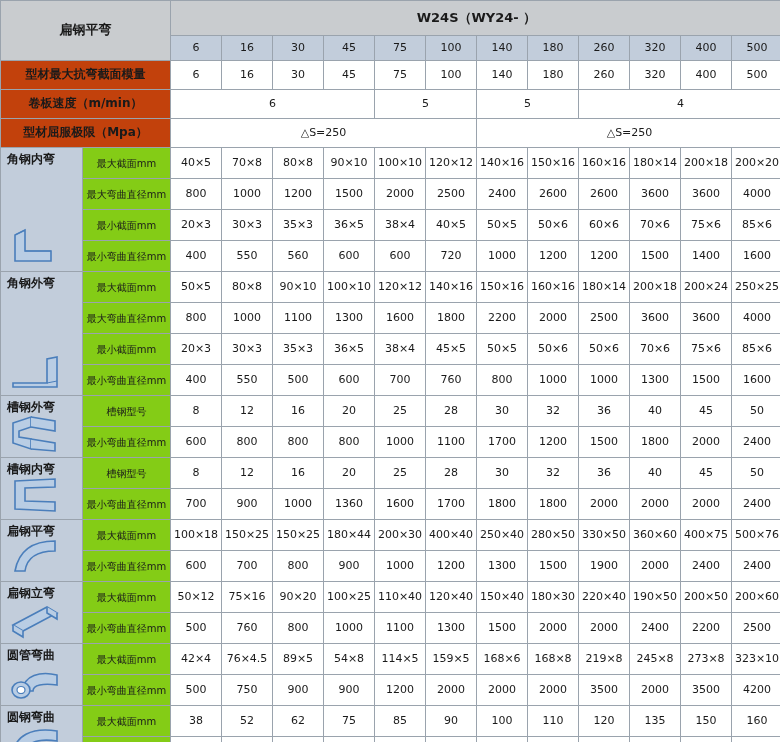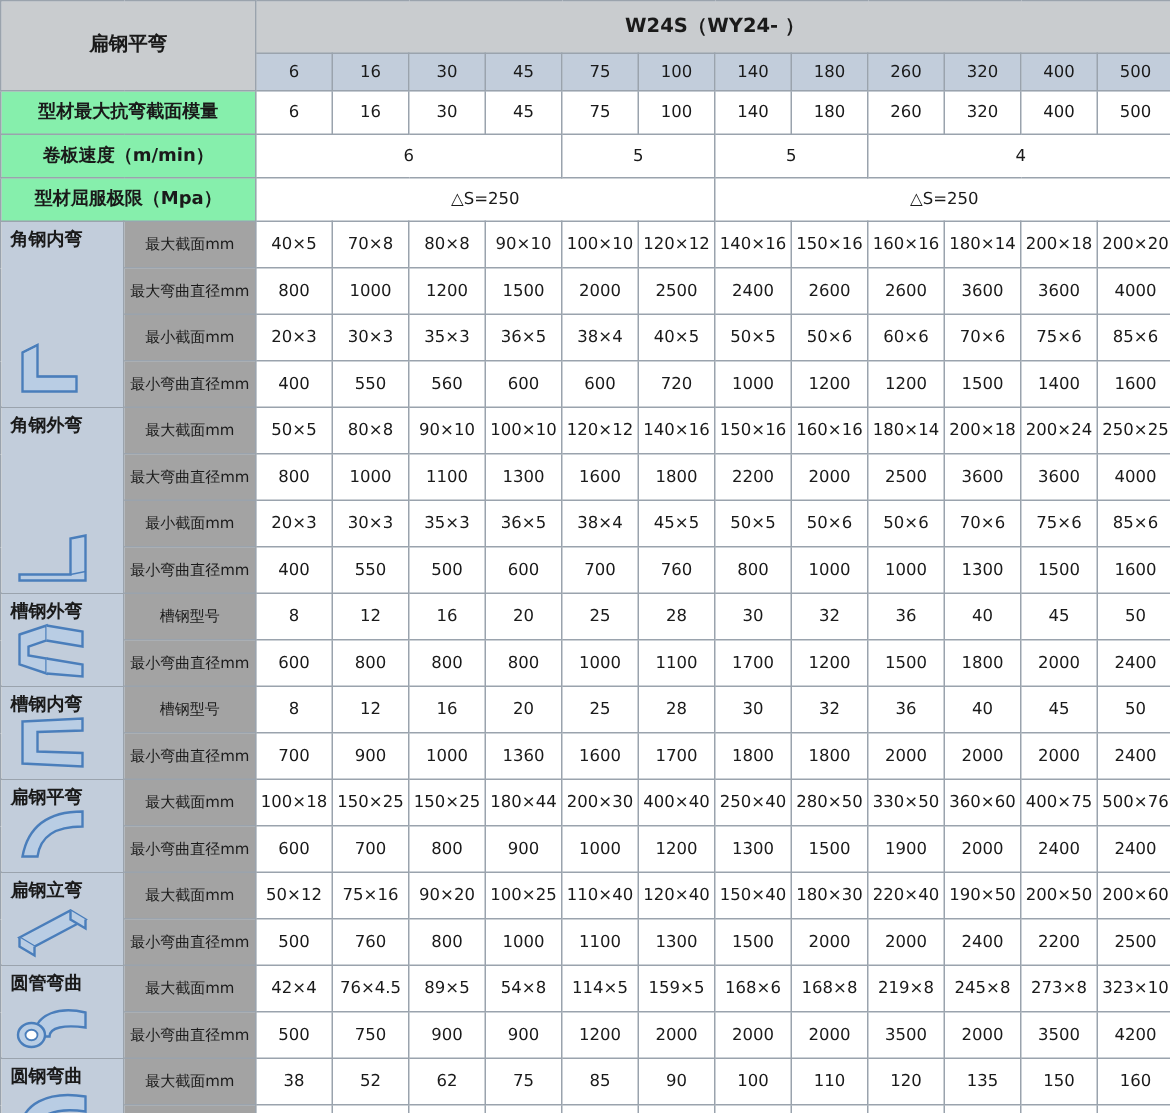--- a/index.html
+++ b/index.html
@@ -20,22 +20,22 @@
     border:1px solid #9aa3ad;
     text-align:center;
     vertical-align:middle;
     font-weight:normal;
     padding:0;
     line-height:1.1;
     font-size:11px;
     background:#fff;
   }
   .hdr-gray{background:#c9cccf;font-size:13px;font-weight:bold;}
-  .lbl{background:#86efac;font-size:12px;font-weight:bold;padding:0 2px;}
-  .sub{background:#a3a3a3;font-size:10px;padding:3px 2px;text-align:center;}
+  .lbl{background:#c2410c;font-size:12px;font-weight:bold;padding:0 2px;}
+  .sub{background:#84cc16;font-size:10px;padding:3px 2px;text-align:center;}
   .rowname{
     background:#c2cddb;
     font-size:12px;
     font-weight:bold;
     text-align:left;
     padding-left:6px;
     vertical-align:top;
     padding-top:5px;
     position:relative;
   }

